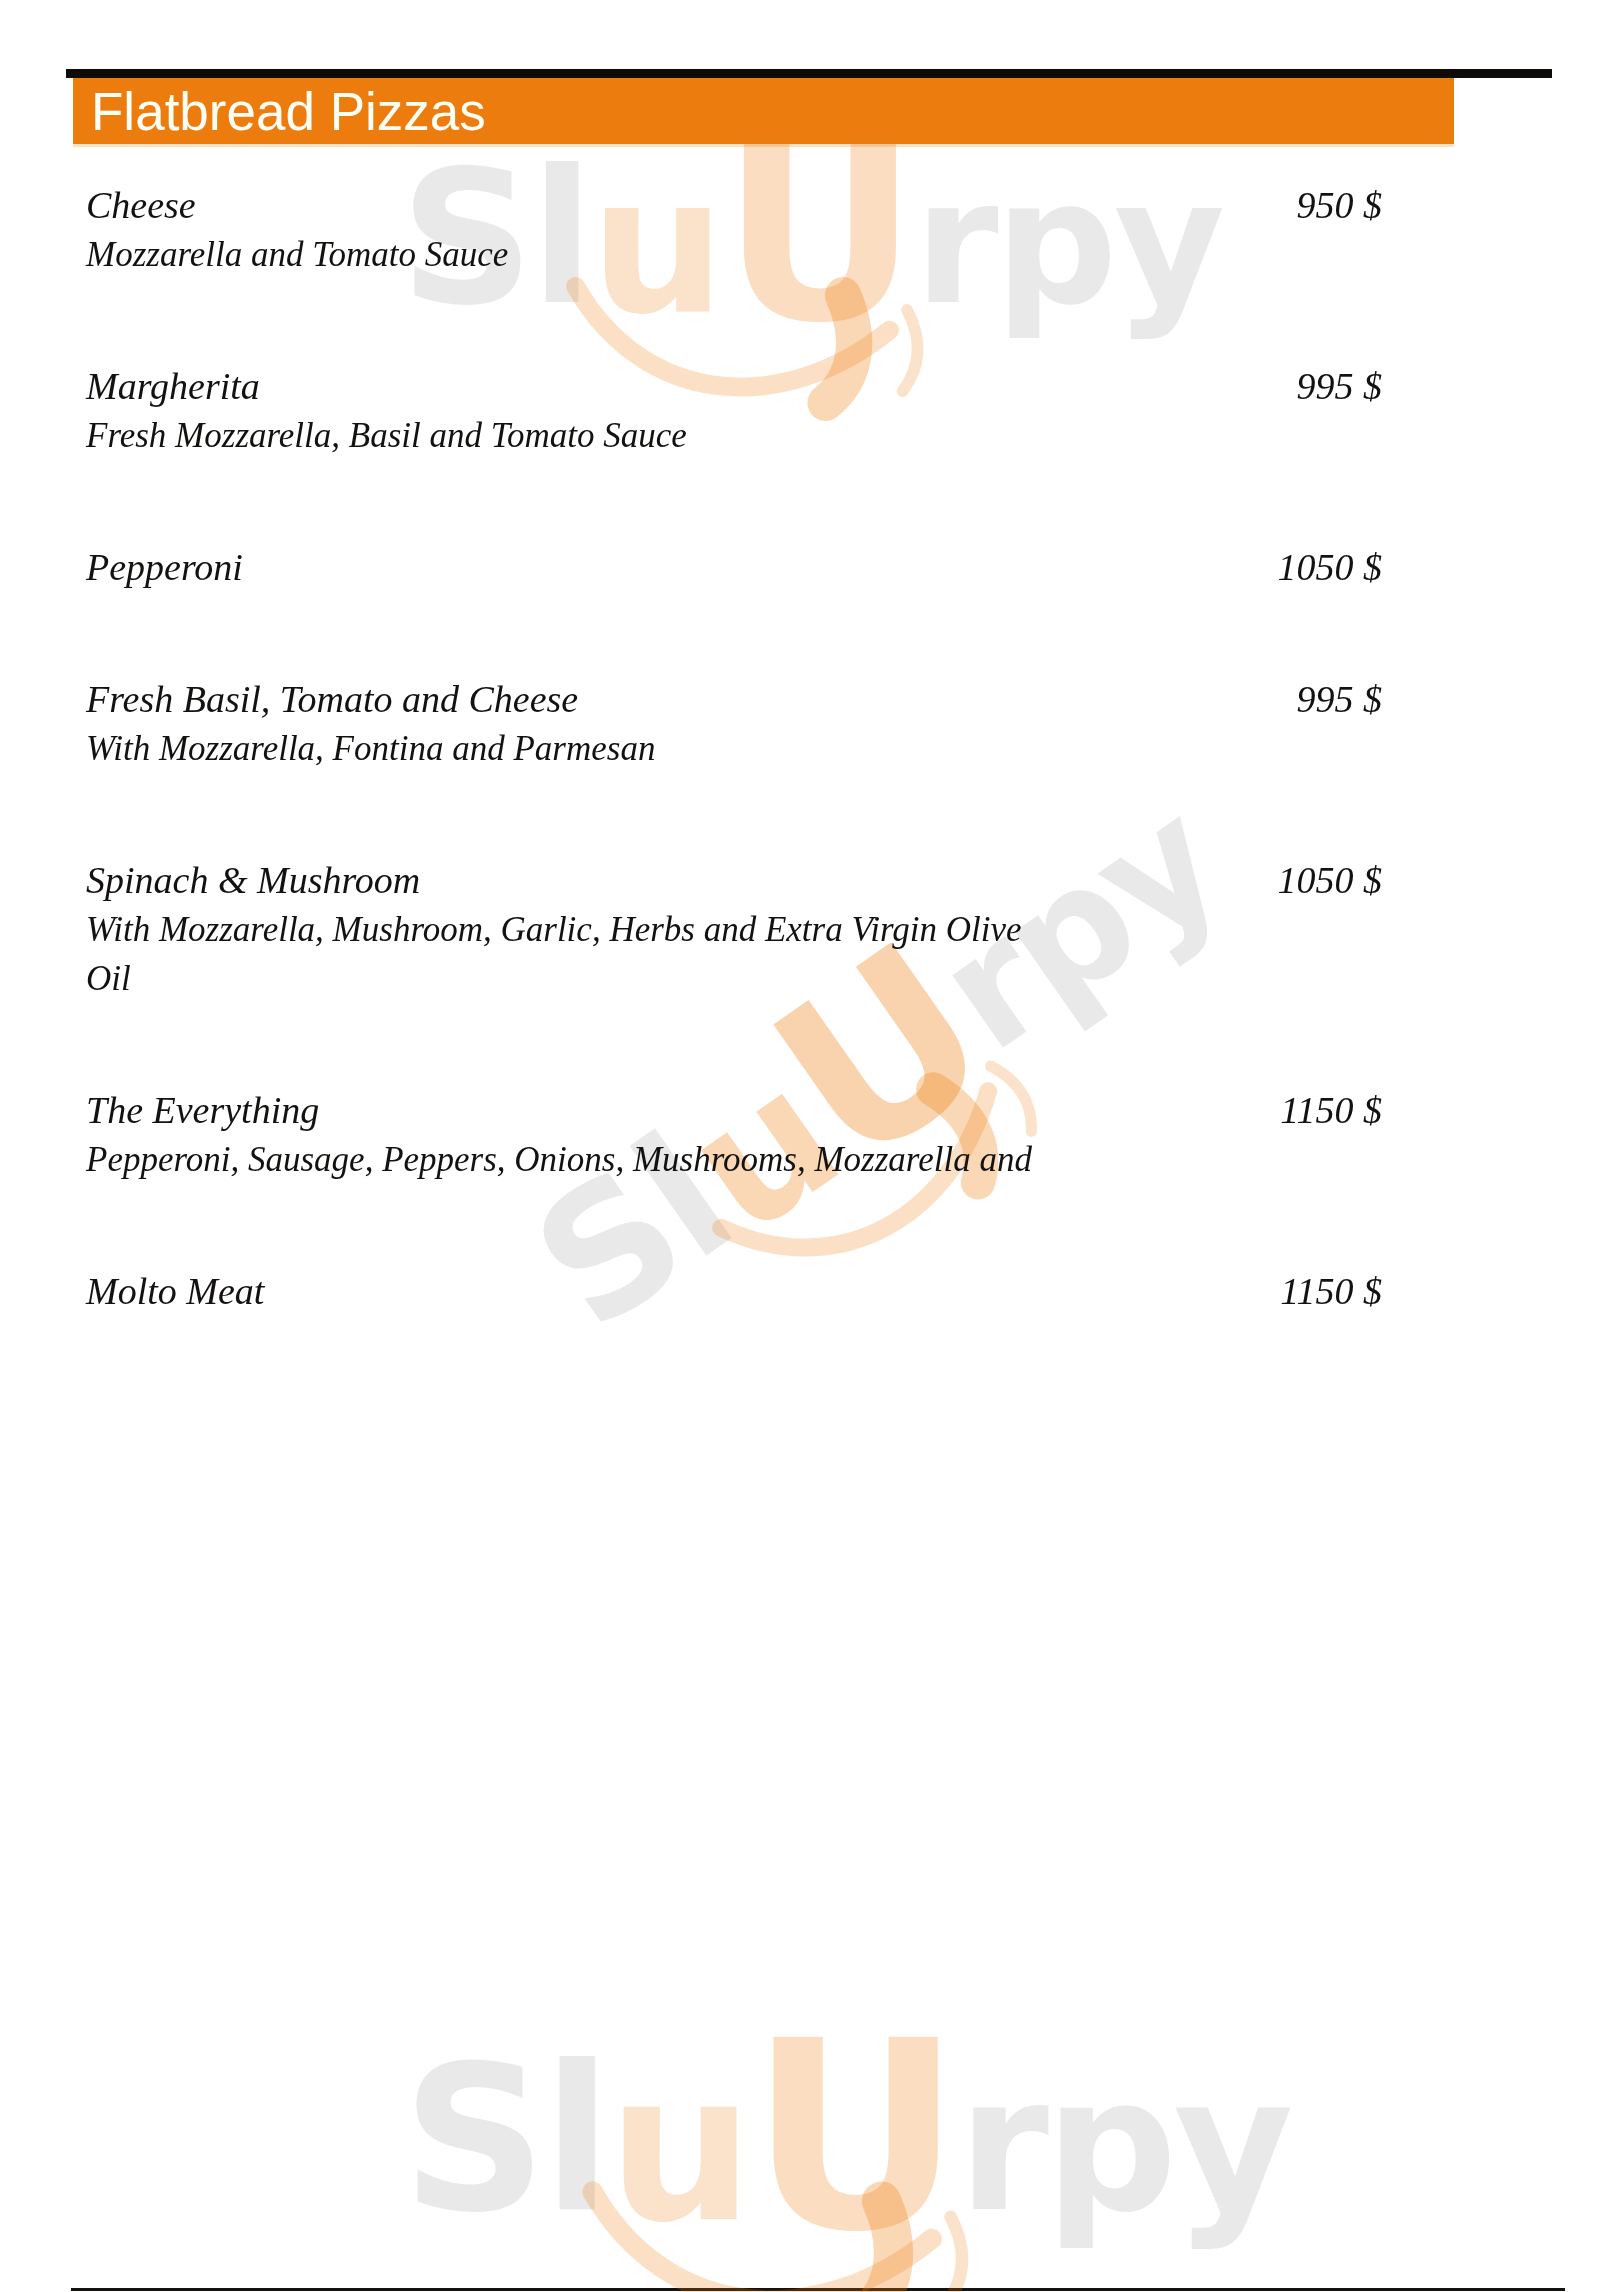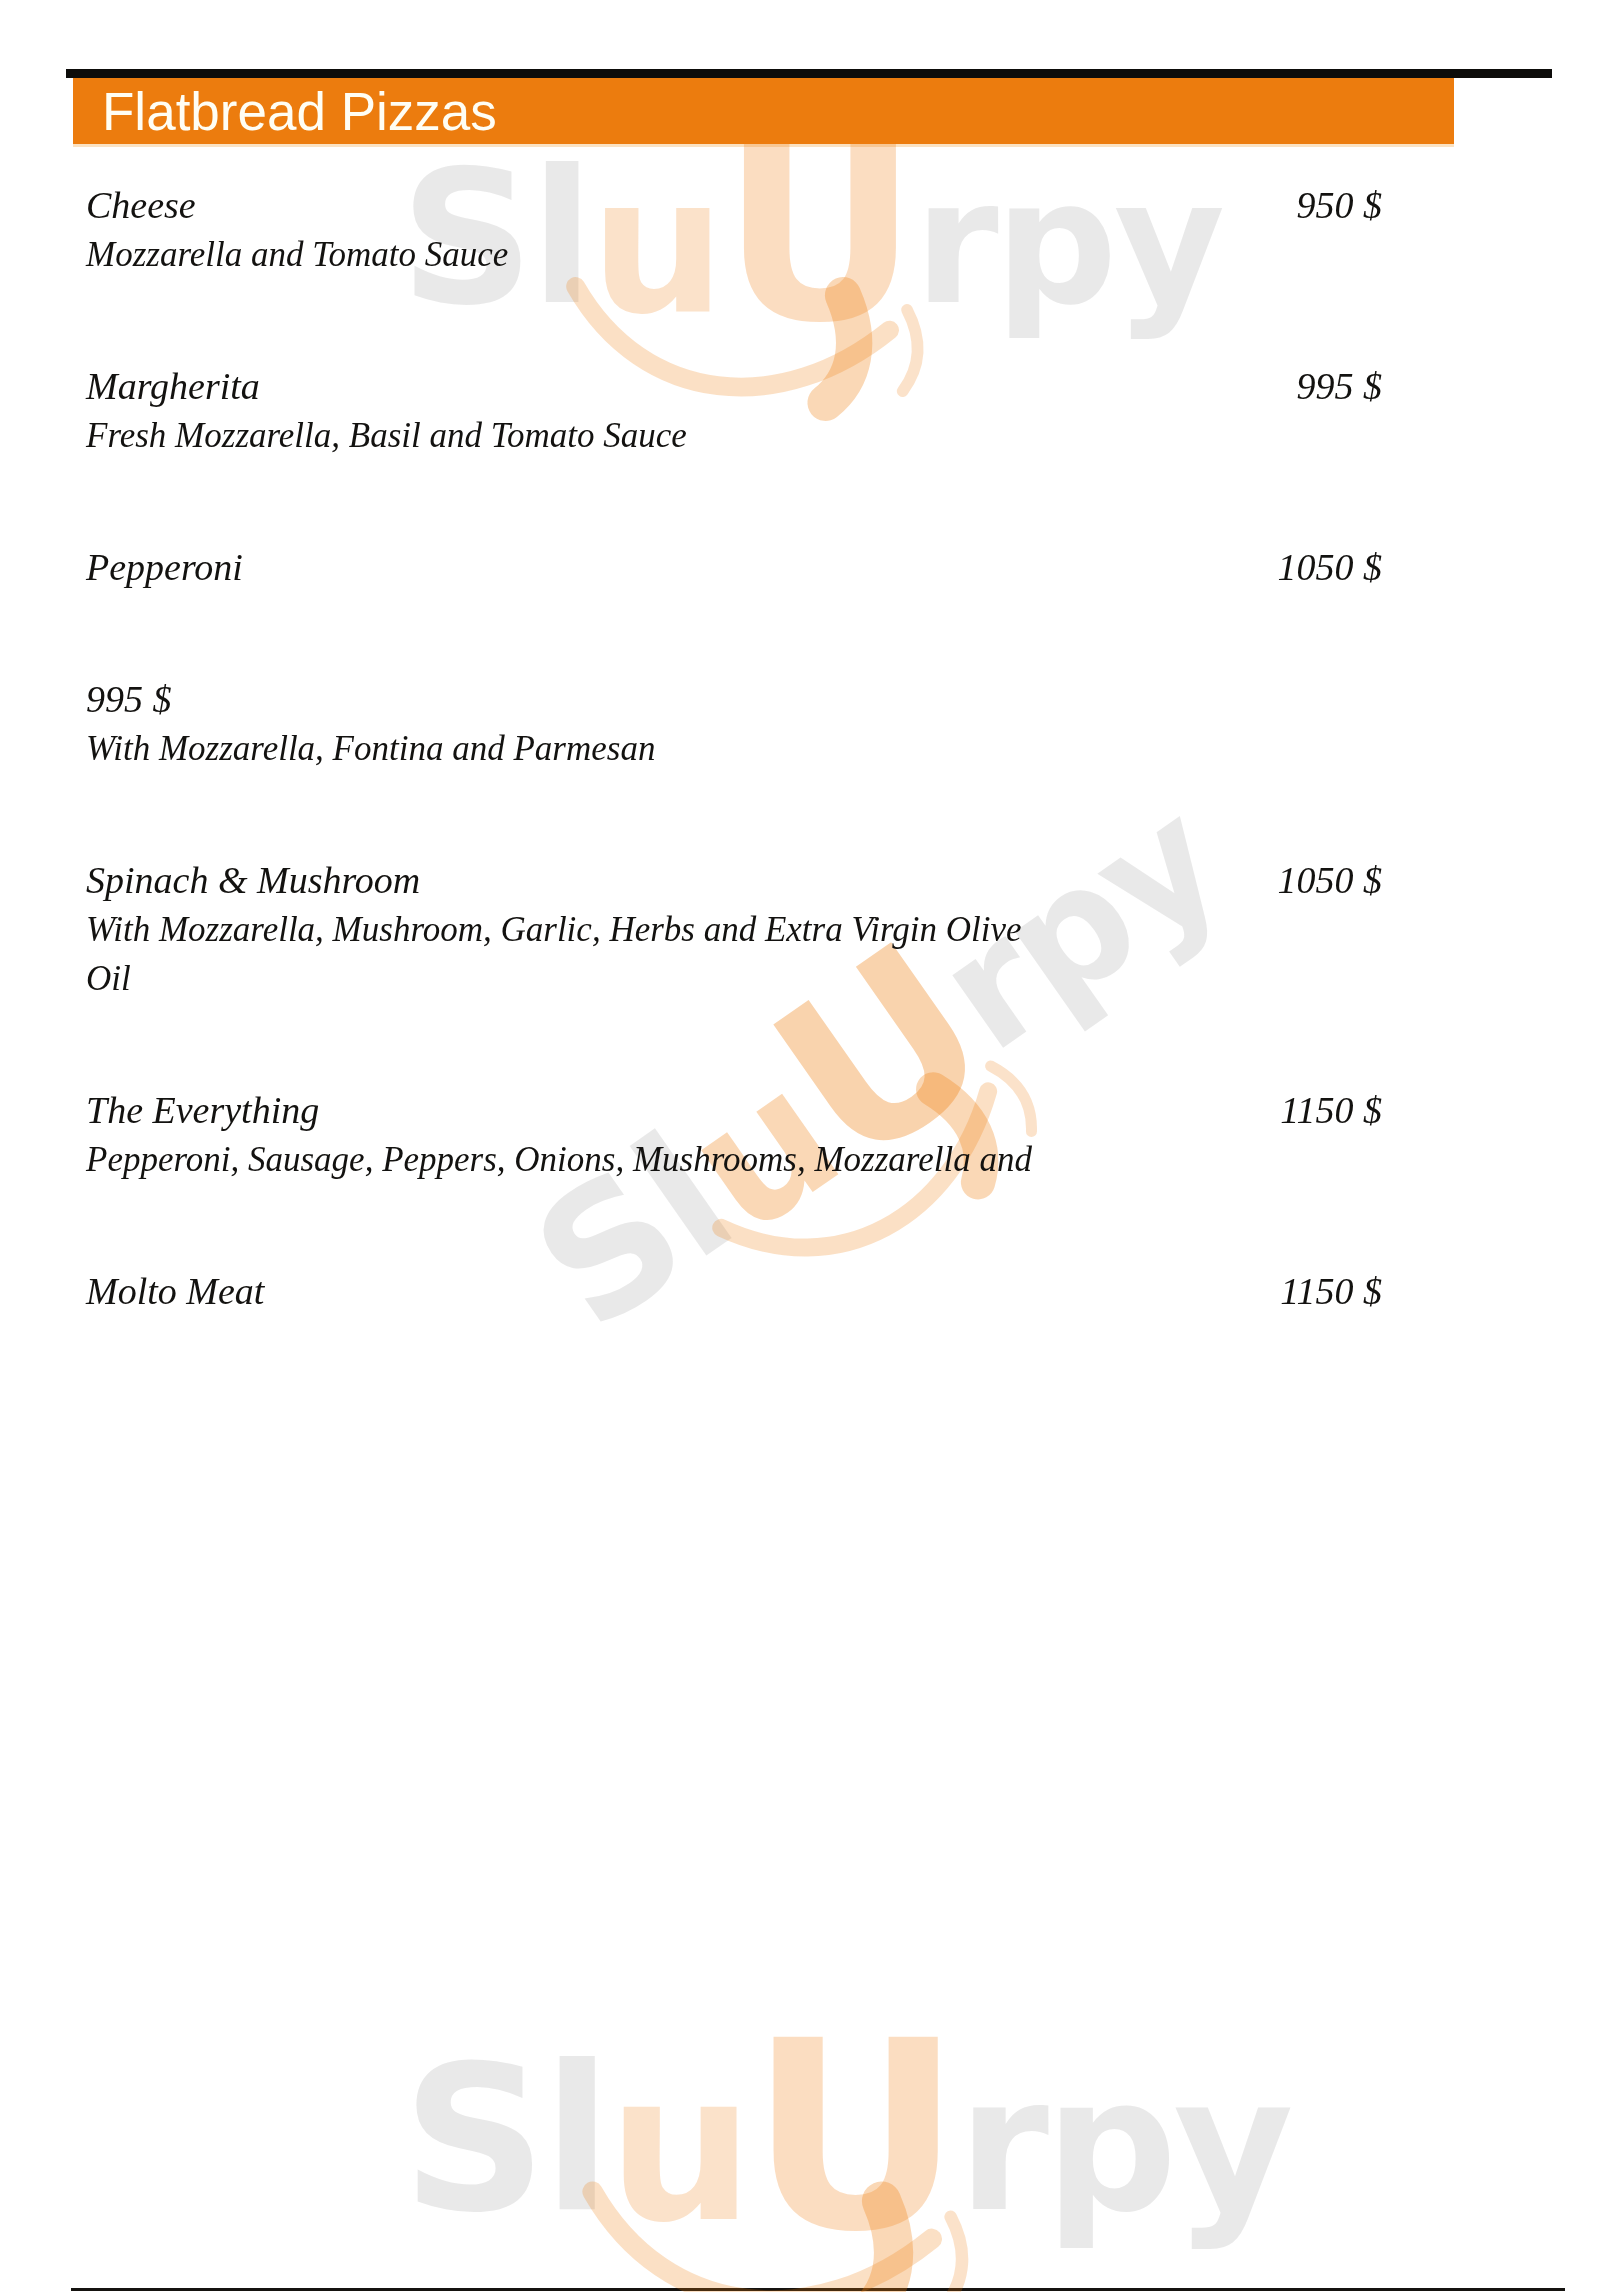--- a/index.html
+++ b/index.html
@@ -18,21 +18,21 @@
   }
   .section-header{
     position:absolute;left:73px;top:78px;width:1381px;height:66px;
     background:#ec7c0e;
     border-bottom:3.9px solid #fbe2c2;
     z-index:1;
     display:flex;align-items:center;
   }
   .section-title{
     position:relative;z-index:10;
-    padding-left:29px;
+    padding-left:18px;
     font-family:"Liberation Sans", sans-serif;
     font-size:53px;line-height:1;
     color:#fffef4;
     letter-spacing:0px;
   }
   .bottom-rule{
     position:absolute;left:71px;top:2288px;width:1494px;height:2.9px;
     background:#151310;z-index:1;
   }
 
@@ -151,20 +151,21 @@
 
     <div class="menu-item">
       <div class="item-head">
         <span class="item-name">Pepperoni</span>
         <span class="item-price">1050 $</span>
       </div>
     </div>
 
     <div class="menu-item">
       <div class="item-head">
+        <span class="item-name">Fresh Basil, Tomato and Cheese</span>
         <span class="item-price">995 $</span>
       </div>
       <div class="item-desc">
         <div class="desc-line">With Mozzarella, Fontina and Parmesan</div>
       </div>
     </div>
 
     <div class="menu-item">
       <div class="item-head">
         <span class="item-name">Spinach &amp; Mushroom</span>

